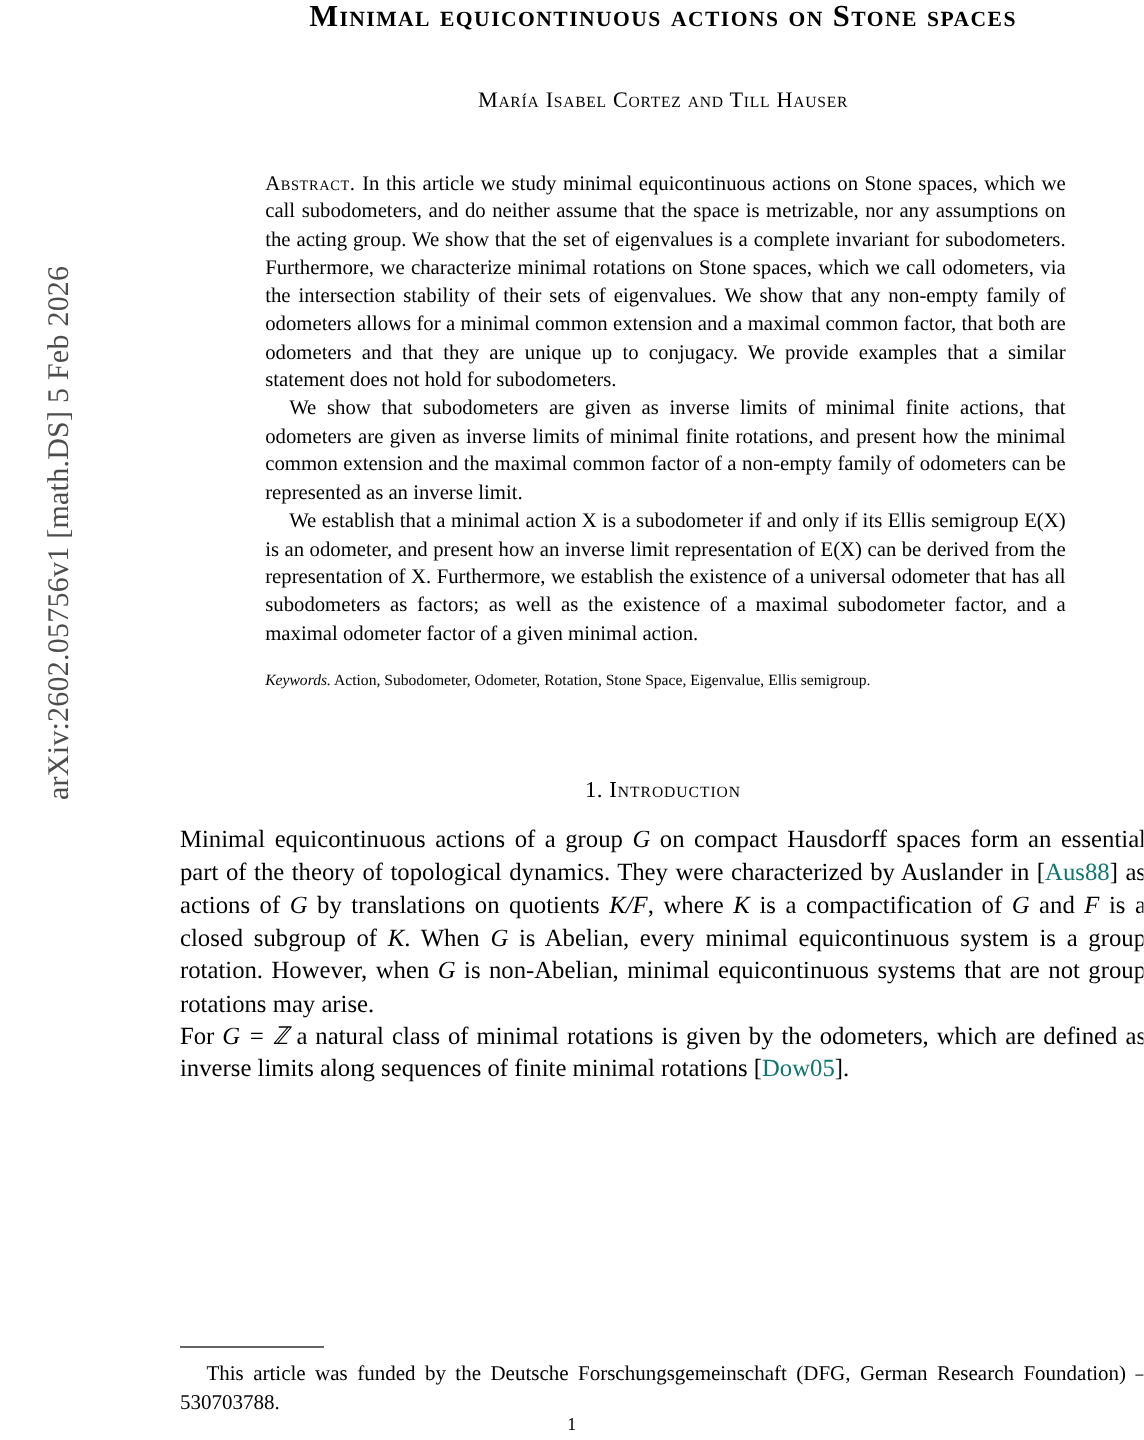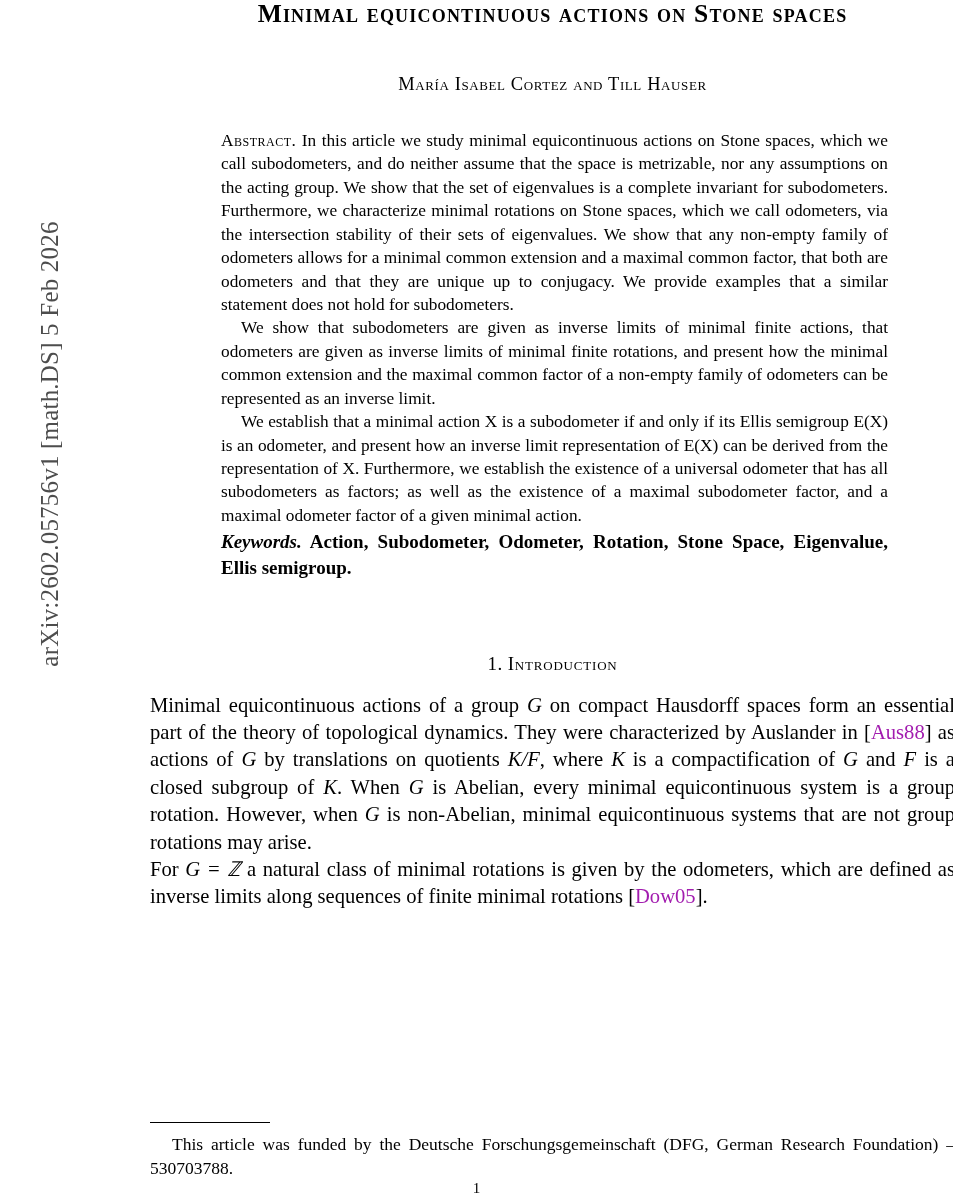--- a/index.html
+++ b/index.html
@@ -48,66 +48,65 @@
     line-height: 1.1;
   }
   .authors {
     margin-top: 46px;
     text-align: center;
     font-size: 18.5px;
     letter-spacing: 0.6px;
     font-variant: small-caps;
   }
   .abstract {
-    margin-top: 34px;
+    margin-top: 46px;
     margin-left: 71px;
     margin-right: 67px;
     font-size: 17.3px;
     line-height: 1.355;
     text-align: justify;
   }
   .abstract p {
     margin: 0;
     text-indent: 20px;
   }
   .abstract p.first {
     text-indent: 0;
   }
   .smallcaps {
     font-variant: small-caps;
     letter-spacing: 0.5px;
   }
   .kw-block {
-    margin-top: 2px;
+    margin-top: 19px;
     margin-left: 71px;
     margin-right: 67px;
-    font-size: 19px;
+    font-size: 13px;
     line-height: 1.355;
     text-align: justify;
-    font-weight: bold;
   }
   .kw-block p { margin: 0; }
   .kw-block .lead { font-style: italic; }
   .section-head {
     margin-top: 72px;
     text-align: center;
     font-size: 19px;
     letter-spacing: 0.4px;
   }
   .section-head .num { font-variant: normal; }
   .section-head .nm { font-variant: small-caps; letter-spacing: 0.8px; }
   .body-text {
     margin-top: 17px;
     font-size: 20.6px;
     line-height: 1.33;
     text-align: justify;
   }
   .body-text p { margin: 0; }
   .body-text p + p { text-indent: 0; }
-  .cite { color: #a21caf; }
+  .cite { color: #0f766e; }
   .math { font-family: "Liberation Serif", serif; font-style: italic; }
   .footnote-rule {
     position: absolute;
     left: 150px;
     top: 1122px;
     width: 120px;
     border-top: 1.2px solid #000;
   }
   .footnote {
     position: absolute;

